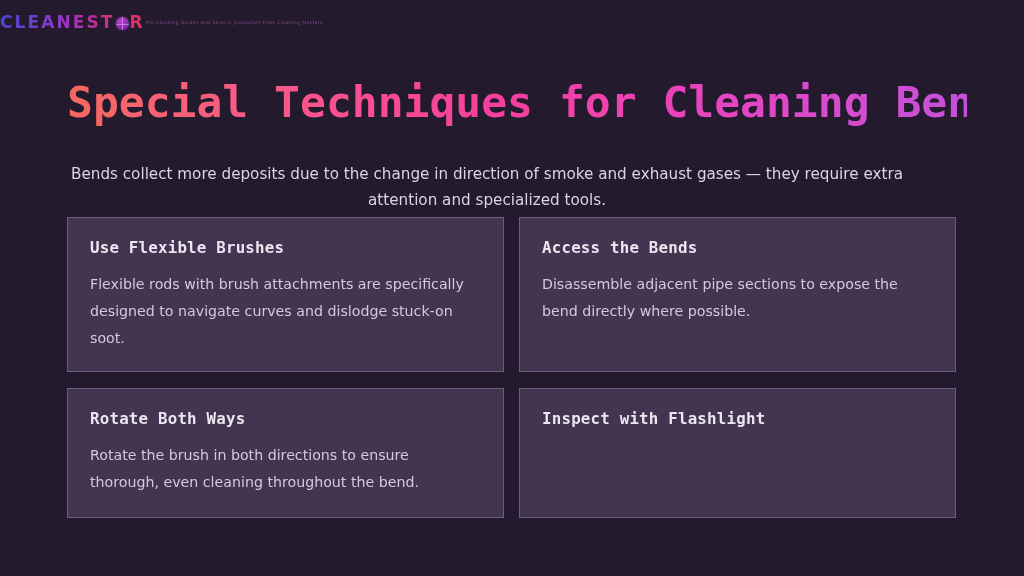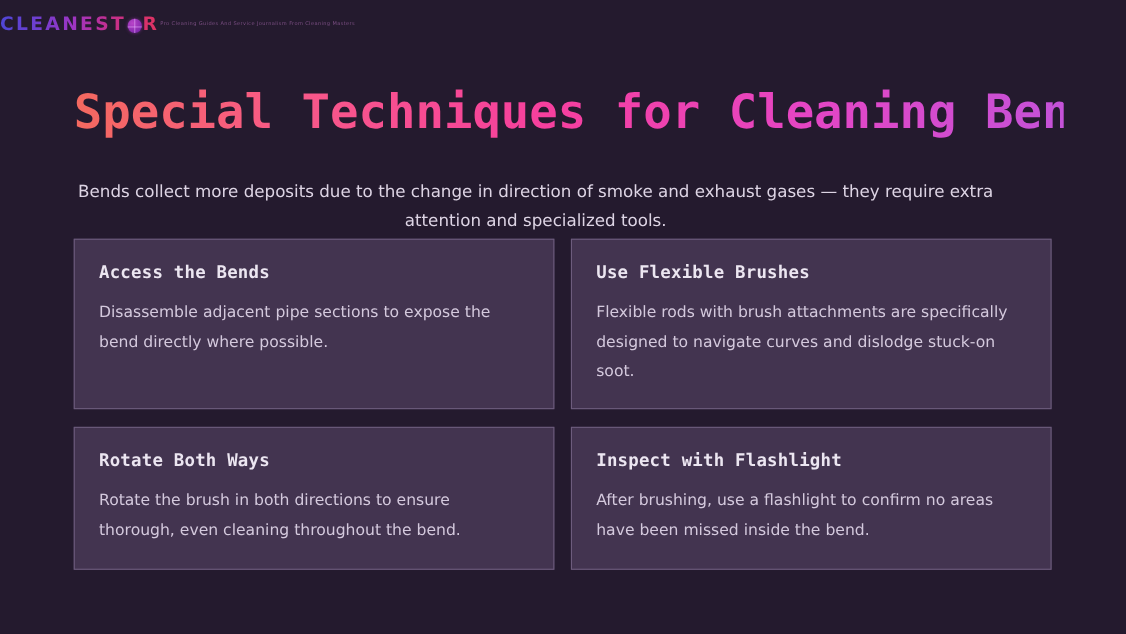--- a/index.html
+++ b/index.html
@@ -155,32 +155,31 @@
   <div class="brand-tagline">Pro Cleaning Guides And Service Journalism From Cleaning Masters</div>
 </div>
 
 <h1 class="page-title">Special Techniques for Cleaning Bends</h1>
 
 <p class="page-subtitle">Bends collect more deposits due to the change in direction of smoke and exhaust gases — they require extra attention and specialized tools.</p>
 
 <div class="card-grid">
 
   <div class="card">
-    <div class="card-title">Access the Bends</div>
-    <div class="card-body">Disassemble adjacent pipe sections to expose the bend directly where possible.</div>
+    <div class="card-title">Use Flexible Brushes</div>
+    <div class="card-body">Flexible rods with brush attachments are specifically designed to navigate curves and dislodge stuck-on soot.</div>
   </div>
 
   <div class="card">
-    <div class="card-title">Use Flexible Brushes</div>
-    <div class="card-body">Flexible rods with brush attachments are specifically designed to navigate curves and dislodge stuck-on soot.</div>
+    <div class="card-title">Access the Bends</div>
+    <div class="card-body">Disassemble adjacent pipe sections to expose the bend directly where possible.</div>
   </div>
 
   <div class="card">
     <div class="card-title">Rotate Both Ways</div>
     <div class="card-body">Rotate the brush in both directions to ensure thorough, even cleaning throughout the bend.</div>
   </div>
 
   <div class="card">
     <div class="card-title">Inspect with Flashlight</div>
-    <div class="card-body">After brushing, use a flashlight to confirm no areas have been missed inside the bend.</div>
   </div>
 
 </div>
 
 </body></html>

